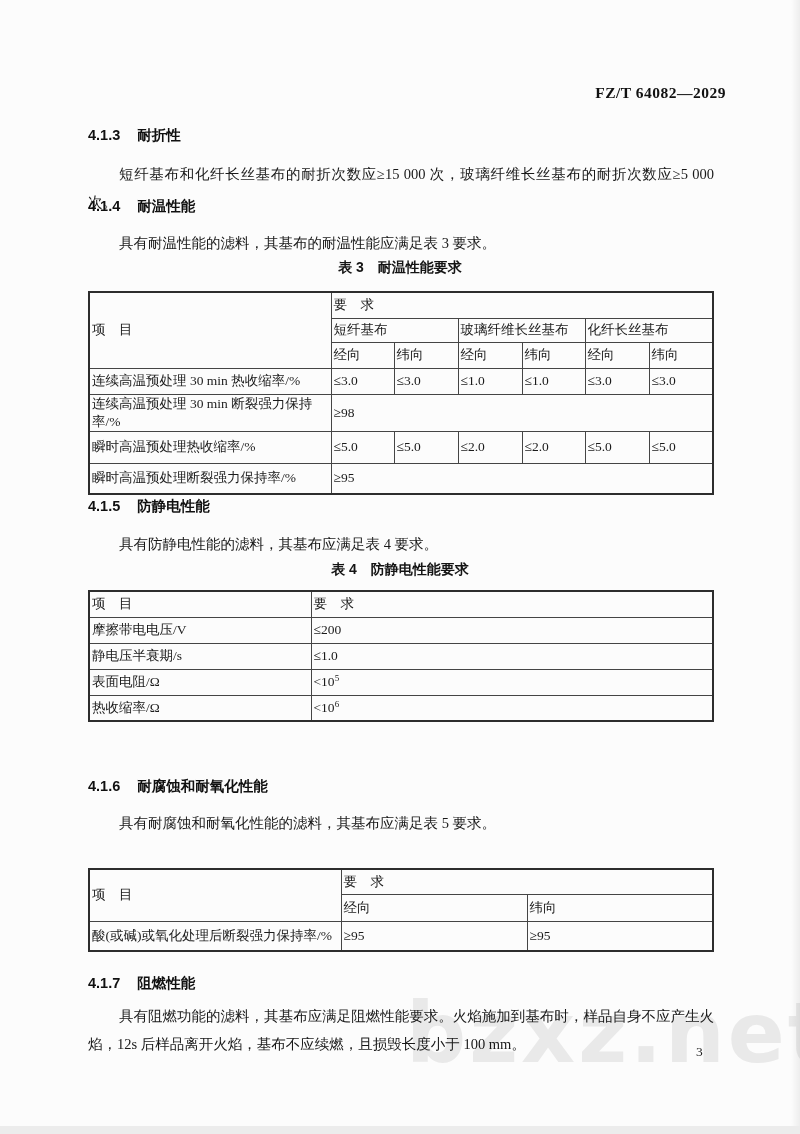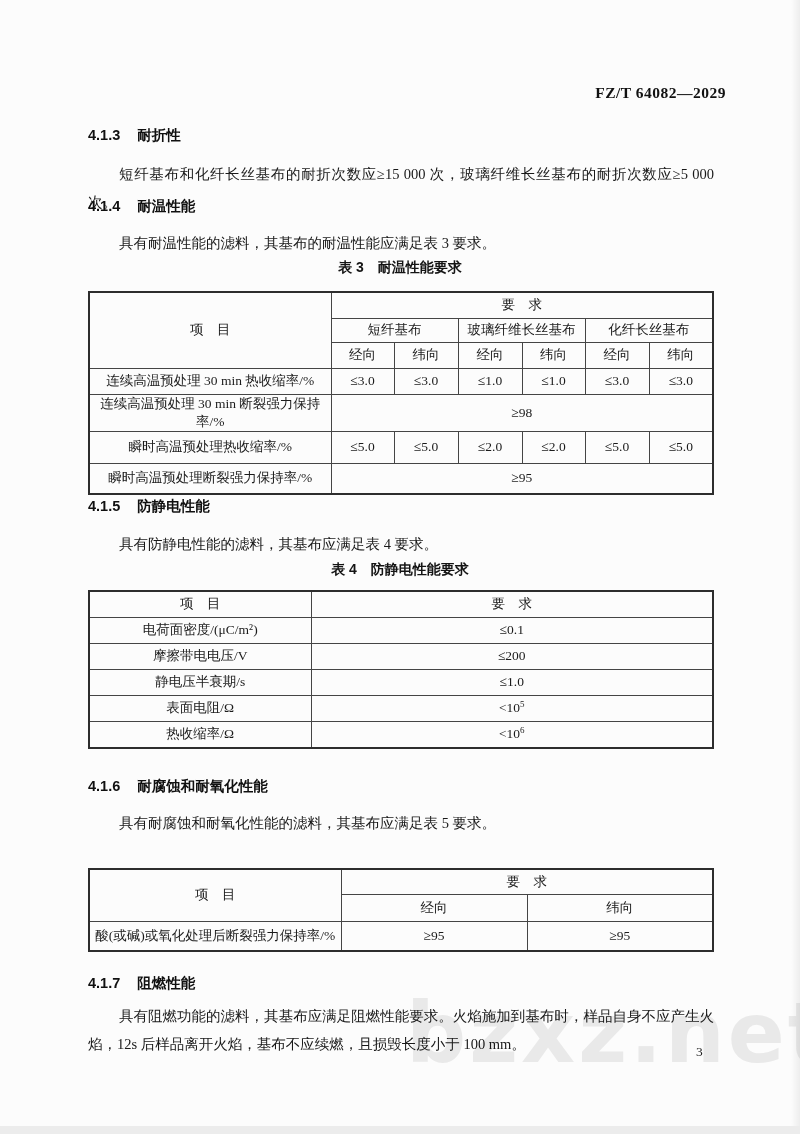--- a/index.html
+++ b/index.html
@@ -36,21 +36,21 @@
     font-family:"Liberation Sans", sans-serif;font-weight:700;
     font-size:14px;color:#141414;
   }
   .tbl{position:absolute;left:88px;}
   #t3{top:291px;} #t4{top:590px;} #t5{top:868px;}
   .tbl table{
     border-collapse:collapse;table-layout:fixed;width:624px;
     font-size:13.5px;color:#1b1b1b;border:2px solid #2d2d2d;
   }
   .tbl td{
-    border:1px solid #454545;text-align:center;vertical-align:middle;
+    border:1px solid #454545;vertical-align:middle;
     padding:0 2px;overflow:hidden;
   }
   .tbl sup{font-size:9px;line-height:0;}
   #t3 tbody tr{height:26px;}
   #t3 tbody tr:nth-child(2){height:24px;}
   #t3 tbody tr:nth-child(5),#t3 tbody tr:nth-child(6){height:32px;}
   #t3 tbody tr:nth-child(7){height:31px;}
   #t4 tbody tr{height:26px;}
   #t4 tbody tr:nth-child(6){height:27px;}
   #t5 tbody tr:nth-child(1){height:25px;}
@@ -164,24 +164,20 @@
           <colgroup>
             <col style="width: 222px;">
             <col style="width: 402px;">
           </colgroup>
           <tbody>
             <tr>
               <td>项　目</td>
               <td>要　求</td>
             </tr>
             <tr>
-              <td>电荷面密度/(μC/m²)</td>
-              <td>≤0.1</td>
-            </tr>
-            <tr>
               <td>摩擦带电电压/V</td>
               <td>≤200</td>
             </tr>
             <tr>
               <td>静电压半衰期/s</td>
               <td>≤1.0</td>
             </tr>
             <tr>
               <td>表面电阻/Ω</td>
               <td>&lt;10<sup>5</sup></td>

